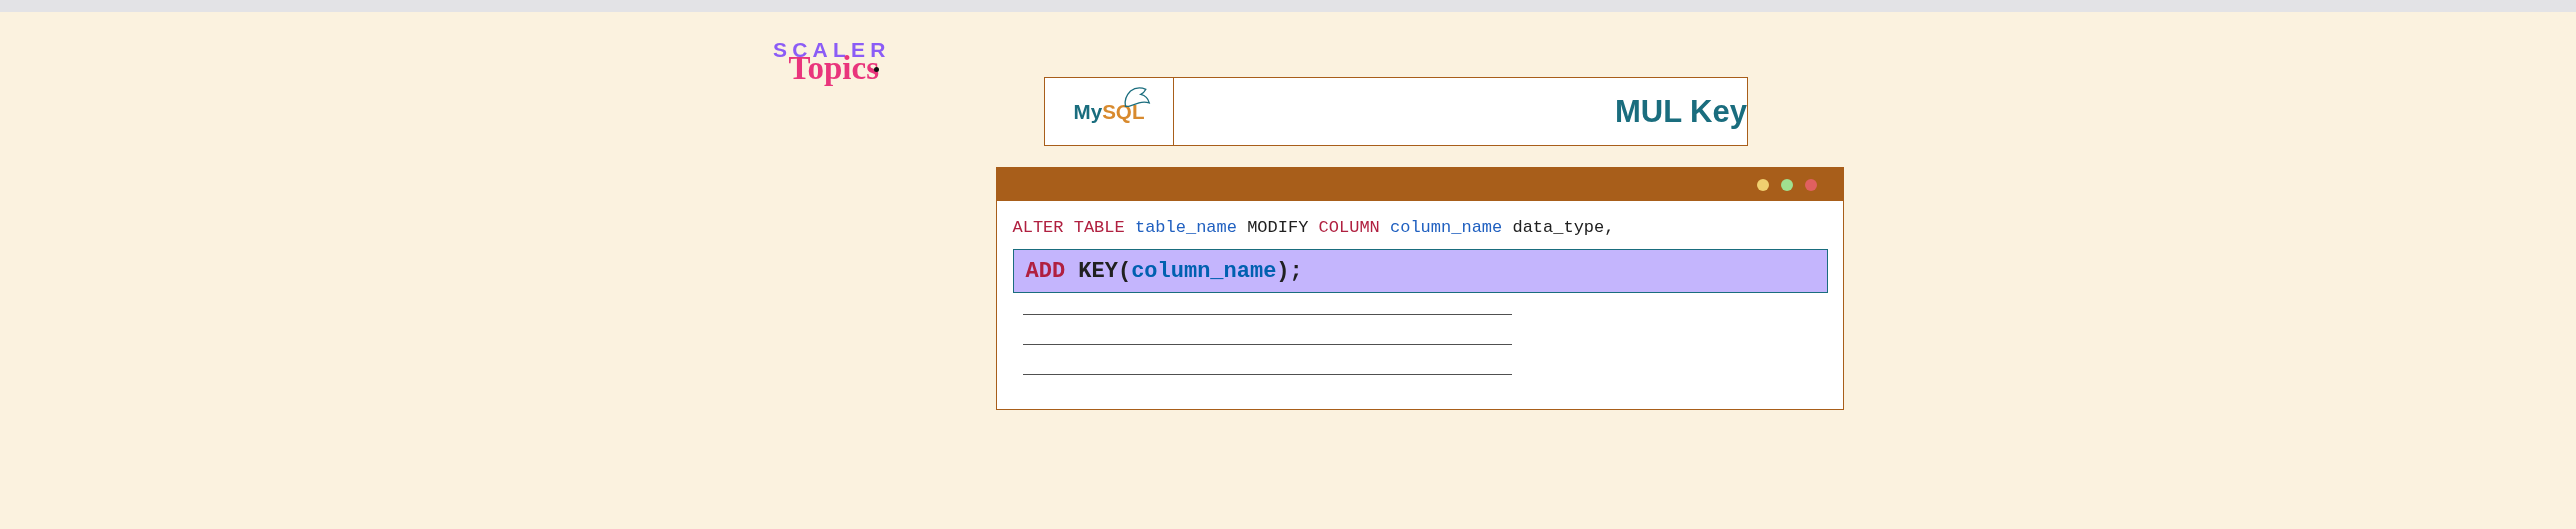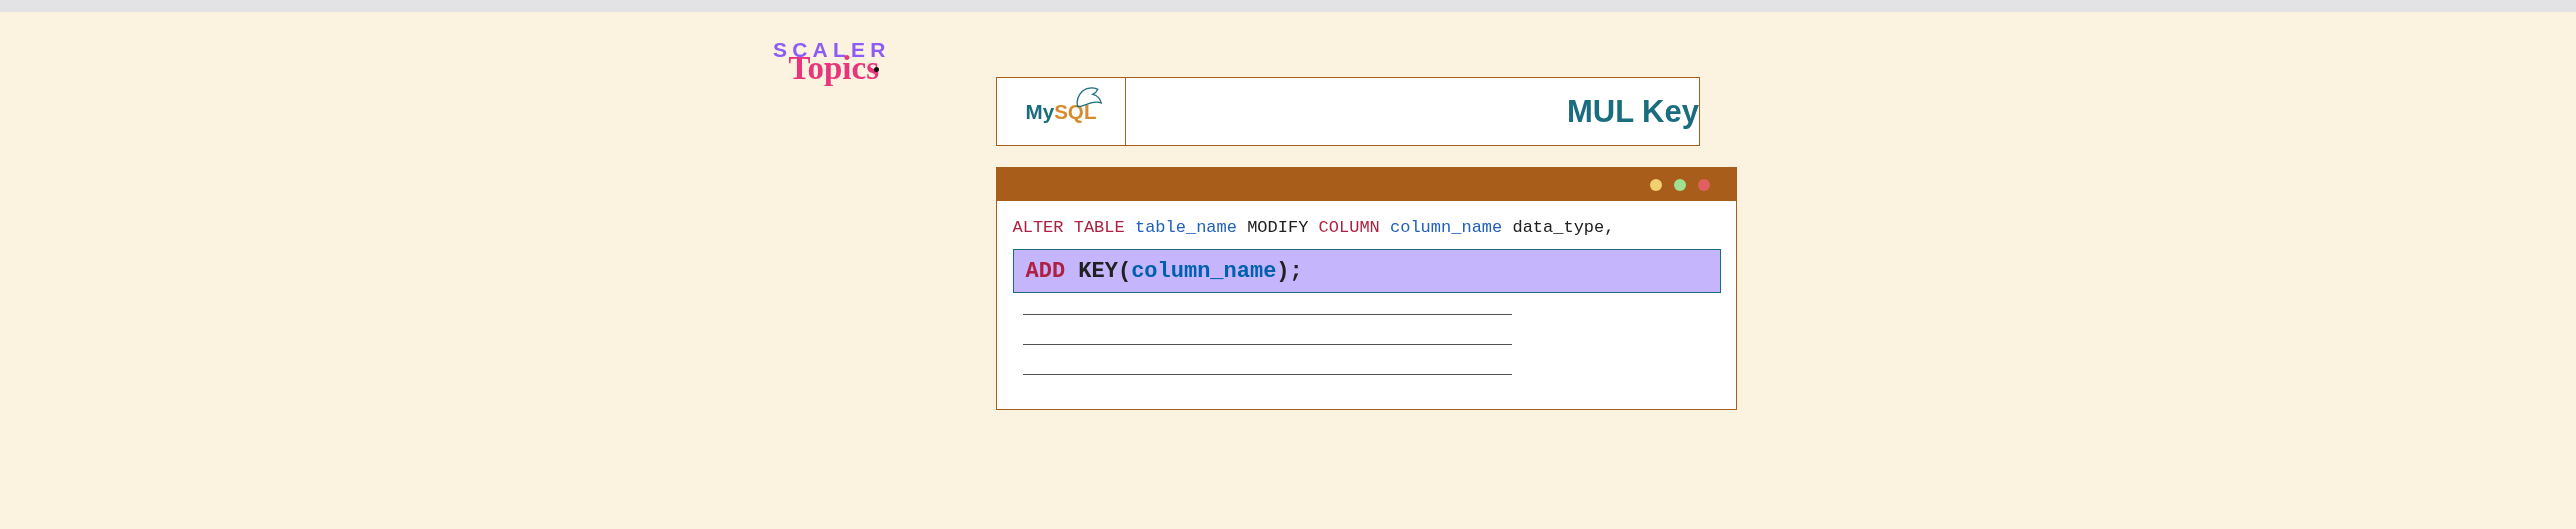--- a/index.html
+++ b/index.html
@@ -41,21 +41,21 @@
     height: 5.2px;
     background: #0e0e0e;
     border-radius: 50%;
     position: absolute;
     top: 29px;
     left: 101px;
   }
   .header-box {
     position: absolute;
     top: 77px;
-    left: 996px;
+    left: 1044px;
     width: 704px;
     height: 69px;
     border: 1.7px solid #a85e1a;
     background: #ffffff;
     display: flex;
   }
   .mysql-cell {
     width: 129px;
     height: 100%;
     border-right: 1.7px solid #a85e1a;
@@ -93,21 +93,21 @@
   }
   .title-text {
     font-size: 31px;
     color: #1a6d7e;
     font-weight: bold;
   }
   .code-window {
     position: absolute;
     top: 167px;
     left: 996px;
-    width: 741px;
+    width: 848px;
     border: 1.7px solid #a85e1a;
     background: #ffffff;
   }
   .window-bar {
     height: 33px;
     background: #a85e1a;
     display: flex;
     align-items: center;
     justify-content: flex-end;
     padding-right: 26px;

